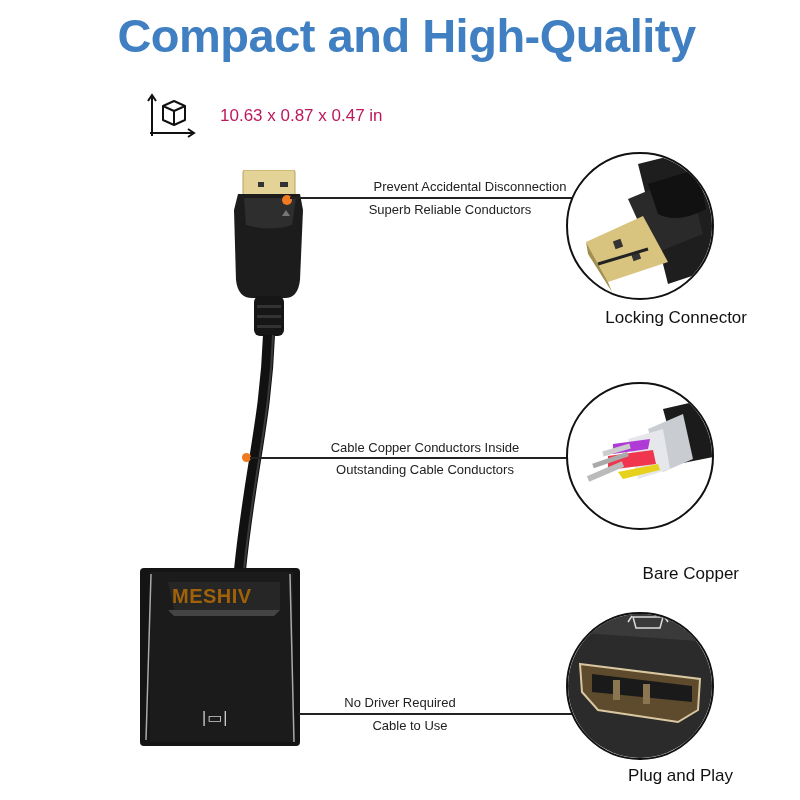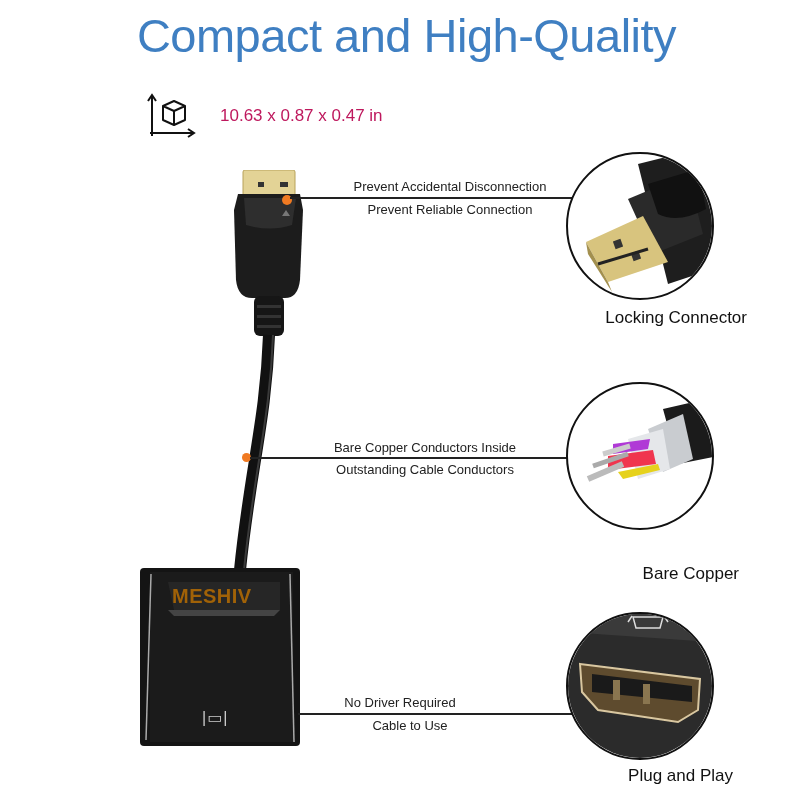--- a/index.html
+++ b/index.html
@@ -1,18 +1,18 @@
 <!DOCTYPE html>
 <html><head>
 <meta charset="utf-8">
 <style>
   html,body{margin:0;padding:0;background:#ffffff;}
   body{width:800px;height:800px;position:relative;overflow:hidden;font-family:"Liberation Sans",sans-serif;}
   .abs{position:absolute;}
-  .title{left:0;top:8px;width:723px;text-align:center;font-weight:normal;font-size:47px;color:#3f7fc2;letter-spacing:-0.5px;padding-left:90px;box-sizing:border-box;}
+  .title{left:0;top:8px;width:723px;text-align:center;font-weight:bold;font-size:47px;color:#3f7fc2;letter-spacing:-0.5px;padding-left:90px;box-sizing:border-box;}
   .dims{left:220px;top:106px;font-size:17px;color:#be185d;}
   .callout{font-size:13px;color:#222;text-align:center;}
   .feature-label{font-size:17px;color:#111;text-align:right;width:200px;}
   .hline{height:2px;background:#222;}
   .circle{border:2px solid #111;border-radius:50%;overflow:hidden;background:#fff;box-sizing:border-box;}
   svg{display:block;}
 </style>
 </head>
 <body>
 
@@ -55,38 +55,38 @@
     <path d="M28 440 L140 440 L134 446 L34 446 Z" fill="#444"></path>
   </svg>
 </div>
 <div class="abs" style="left:172px;top:585px;font-weight:bold;font-size:20px;color:#a16207;letter-spacing:0.5px;">MESHIV</div>
 <div class="abs" style="left:202px;top:708px;font-size:16px;color:#ccc;letter-spacing:1px;">|▭|</div>
 
 <div class="abs" style="left:282px;top:195px;width:10px;height:10px;border-radius:50%;background:#f07a22;"></div>
 <div class="abs" style="left:242px;top:453px;width:9px;height:9px;border-radius:50%;background:#f07a22;"></div>
 
 <div class="abs hline" style="left:290px;top:197px;width:282px;"></div>
-<div class="abs callout" style="left:330px;top:179px;width:240px;">Prevent Accidental Disconnection</div>
-<div class="abs callout" style="left:330px;top:202px;width:240px;">Prevent Reliable Connection</div>
+<div class="abs callout" style="left:350px;top:179px;width:240px;">Prevent Accidental Disconnection</div>
+<div class="abs callout" style="left:330px;top:202px;width:240px;">Superb Reliable Conductors</div>
 <div class="abs circle" style="left:566px;top:152px;width:148px;height:148px;">
   <svg width="144" height="144" viewBox="0 0 144 144">
     <path d="M70 10 L150 -10 L160 110 L100 130 Z" fill="#1e1e1e"></path>
     <path d="M60 45 L120 20 L135 80 L85 100 Z" fill="#2a2a2a"></path>
     <path d="M80 30 L130 15 L138 55 Q110 70 90 60 Z" fill="#111"></path>
     <path d="M18 88 L75 62 L100 108 L40 128 Z" fill="#d8c47e"></path>
     <path d="M18 88 L40 128 L44 138 L20 100 Z" fill="#a3904f"></path>
     <rect x="46" y="86" width="8" height="8" fill="#333" transform="rotate(-20 50 90)"></rect>
     <rect x="64" y="98" width="8" height="8" fill="#333" transform="rotate(-20 68 102)"></rect>
     <path d="M30 110 L80 95" stroke="#222" stroke-width="3"></path>
   </svg>
 </div>
 <div class="abs feature-label" style="left:547px;top:308px;">Locking Connector</div>
 
 <div class="abs hline" style="left:250px;top:457px;width:322px;"></div>
-<div class="abs callout" style="left:305px;top:440px;width:240px;">Bare Copper Conductors Inside</div>
+<div class="abs callout" style="left:305px;top:440px;width:240px;">Cable Copper Conductors Inside</div>
 <div class="abs callout" style="left:305px;top:462px;width:240px;">Outstanding Cable Conductors</div>
 <div class="abs circle" style="left:566px;top:382px;width:148px;height:148px;">
   <svg width="144" height="144" viewBox="0 0 144 144">
     <path d="M95 25 L160 10 L160 70 L110 80 Z" fill="#1b1b1b"></path>
     <path d="M80 45 L115 30 L125 75 L95 88 Z" fill="#c9ccd0"></path>
     <path d="M60 55 L95 45 L102 85 L70 95 Z" fill="#e5e7ea"></path>
     <path d="M45 60 L82 55 L80 65 L45 70 Z" fill="#b03ad6"></path>
     <path d="M40 72 L85 66 L88 80 L40 86 Z" fill="#f0354e"></path>
     <path d="M50 88 L90 80 L92 86 L55 95 Z" fill="#e6d21c"></path>
     <path d="M20 95 L55 80" stroke="#bbb" stroke-width="6"></path>

